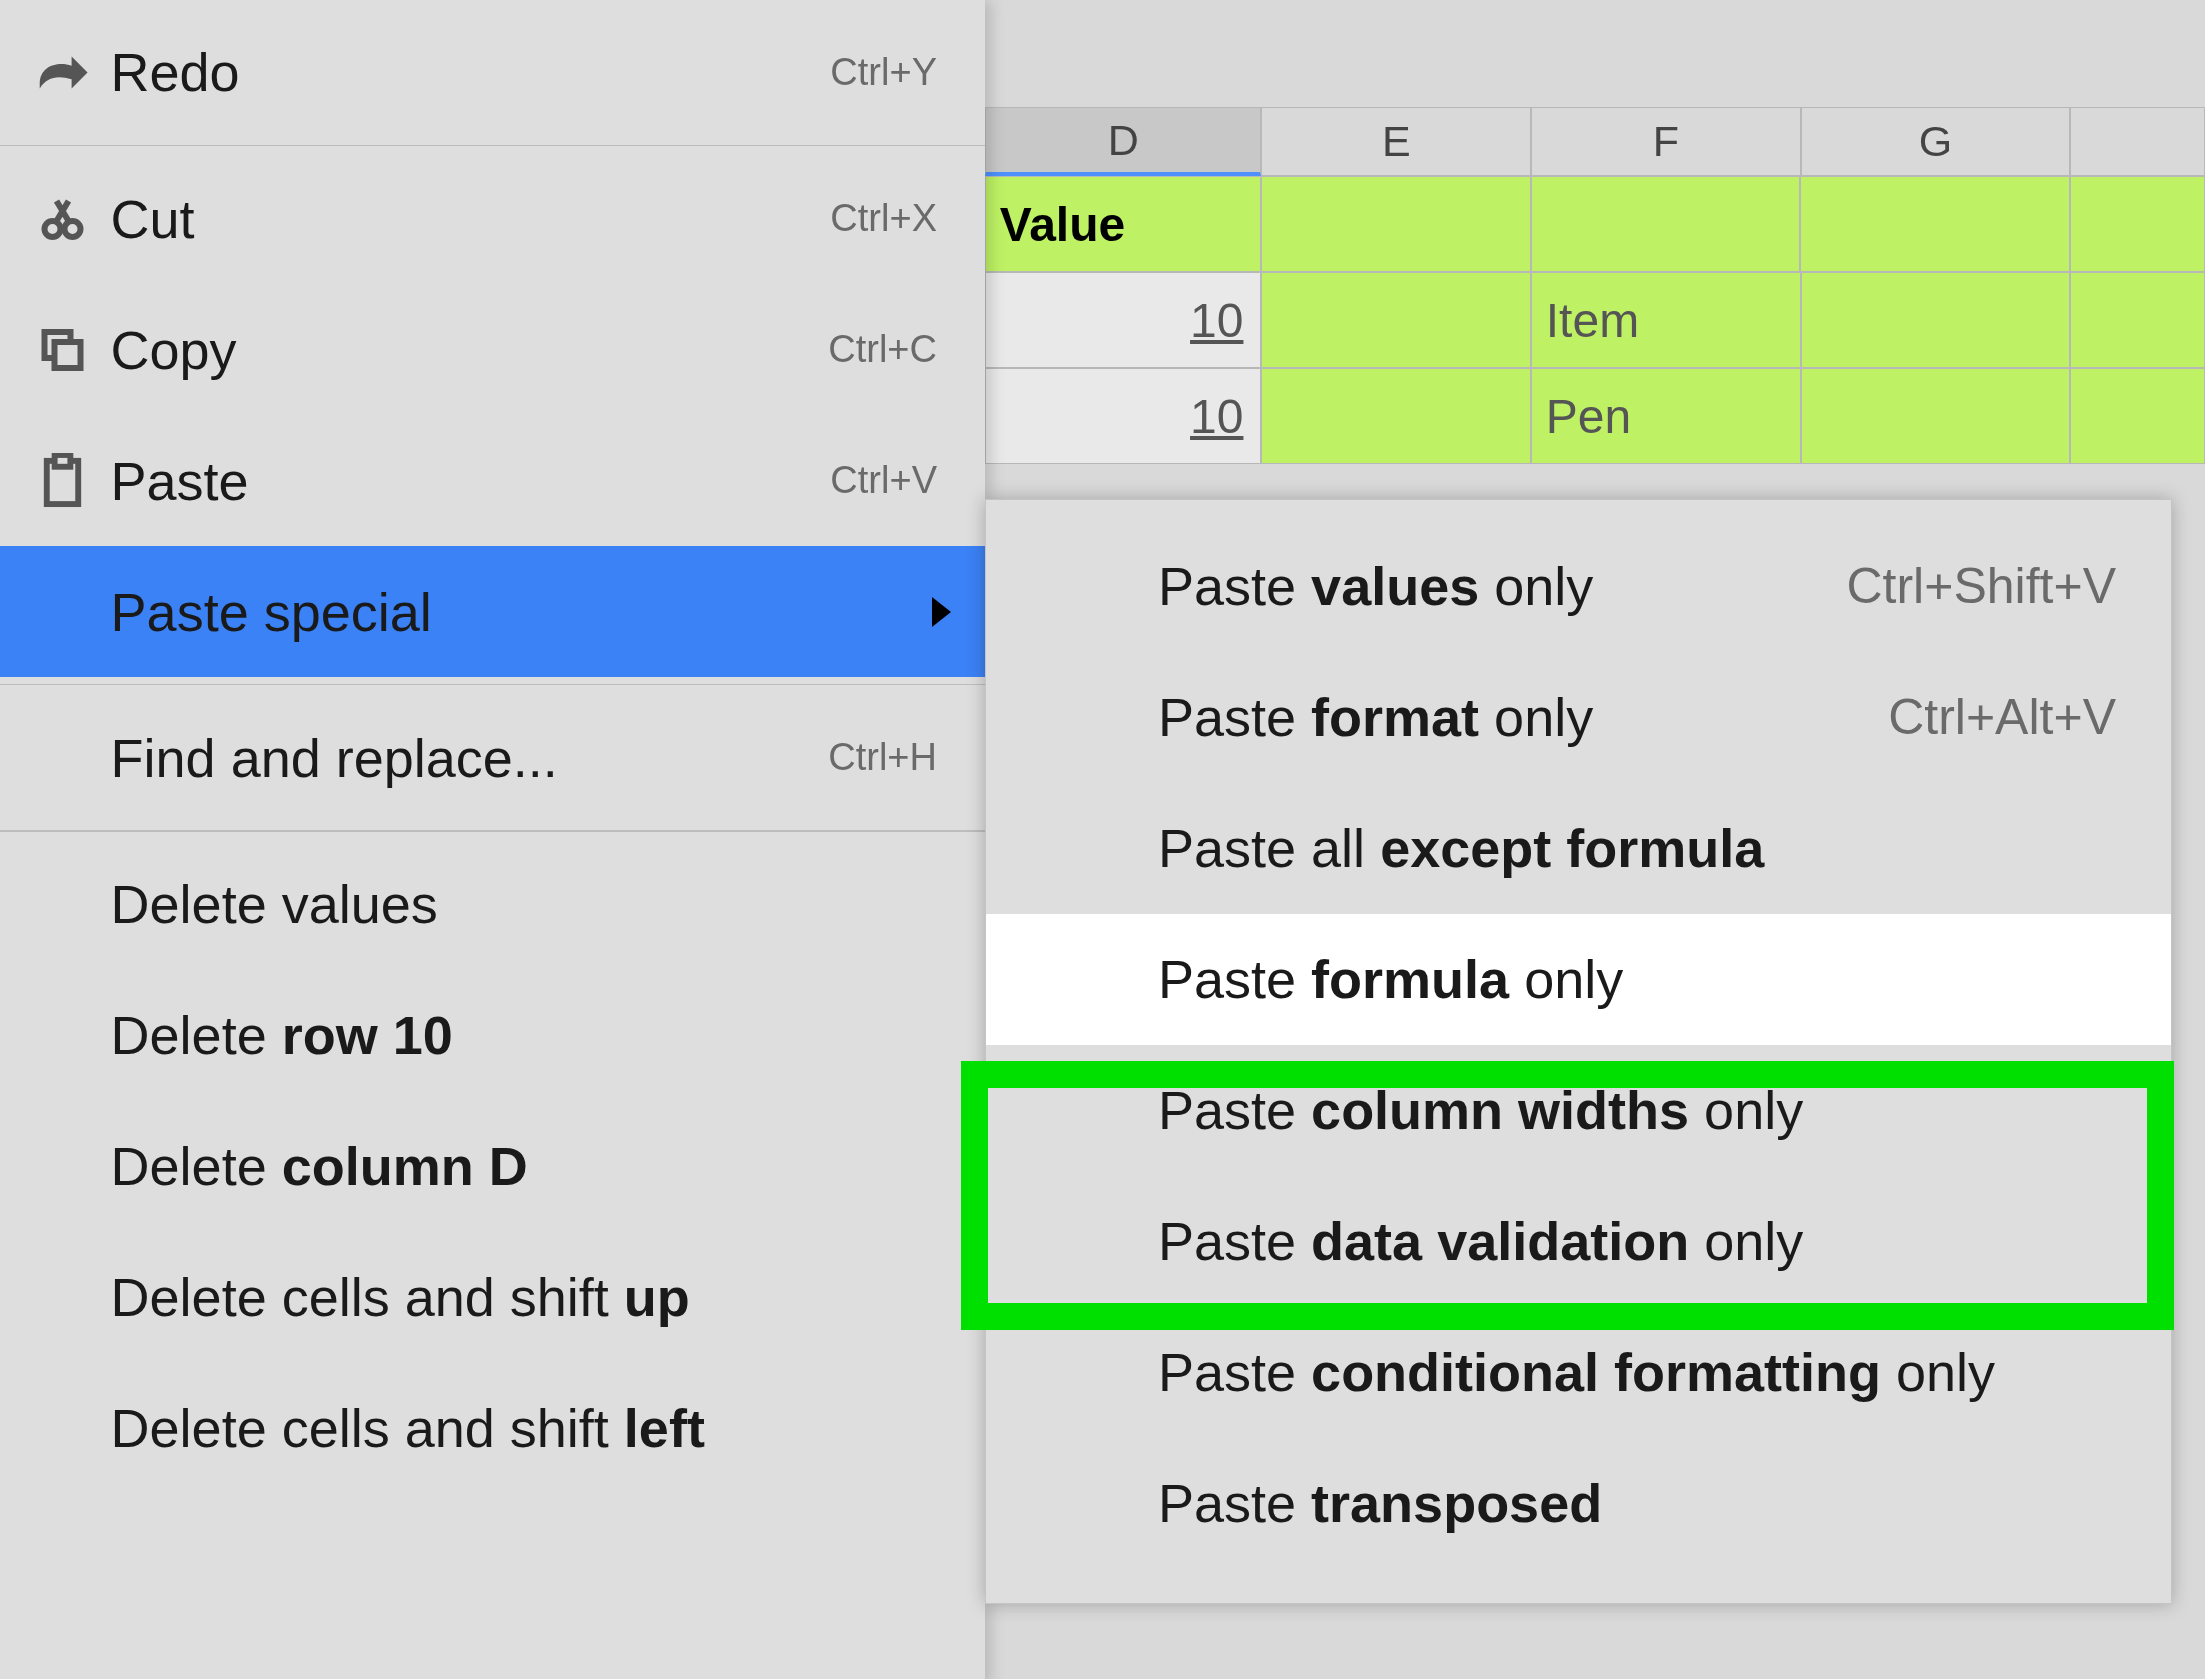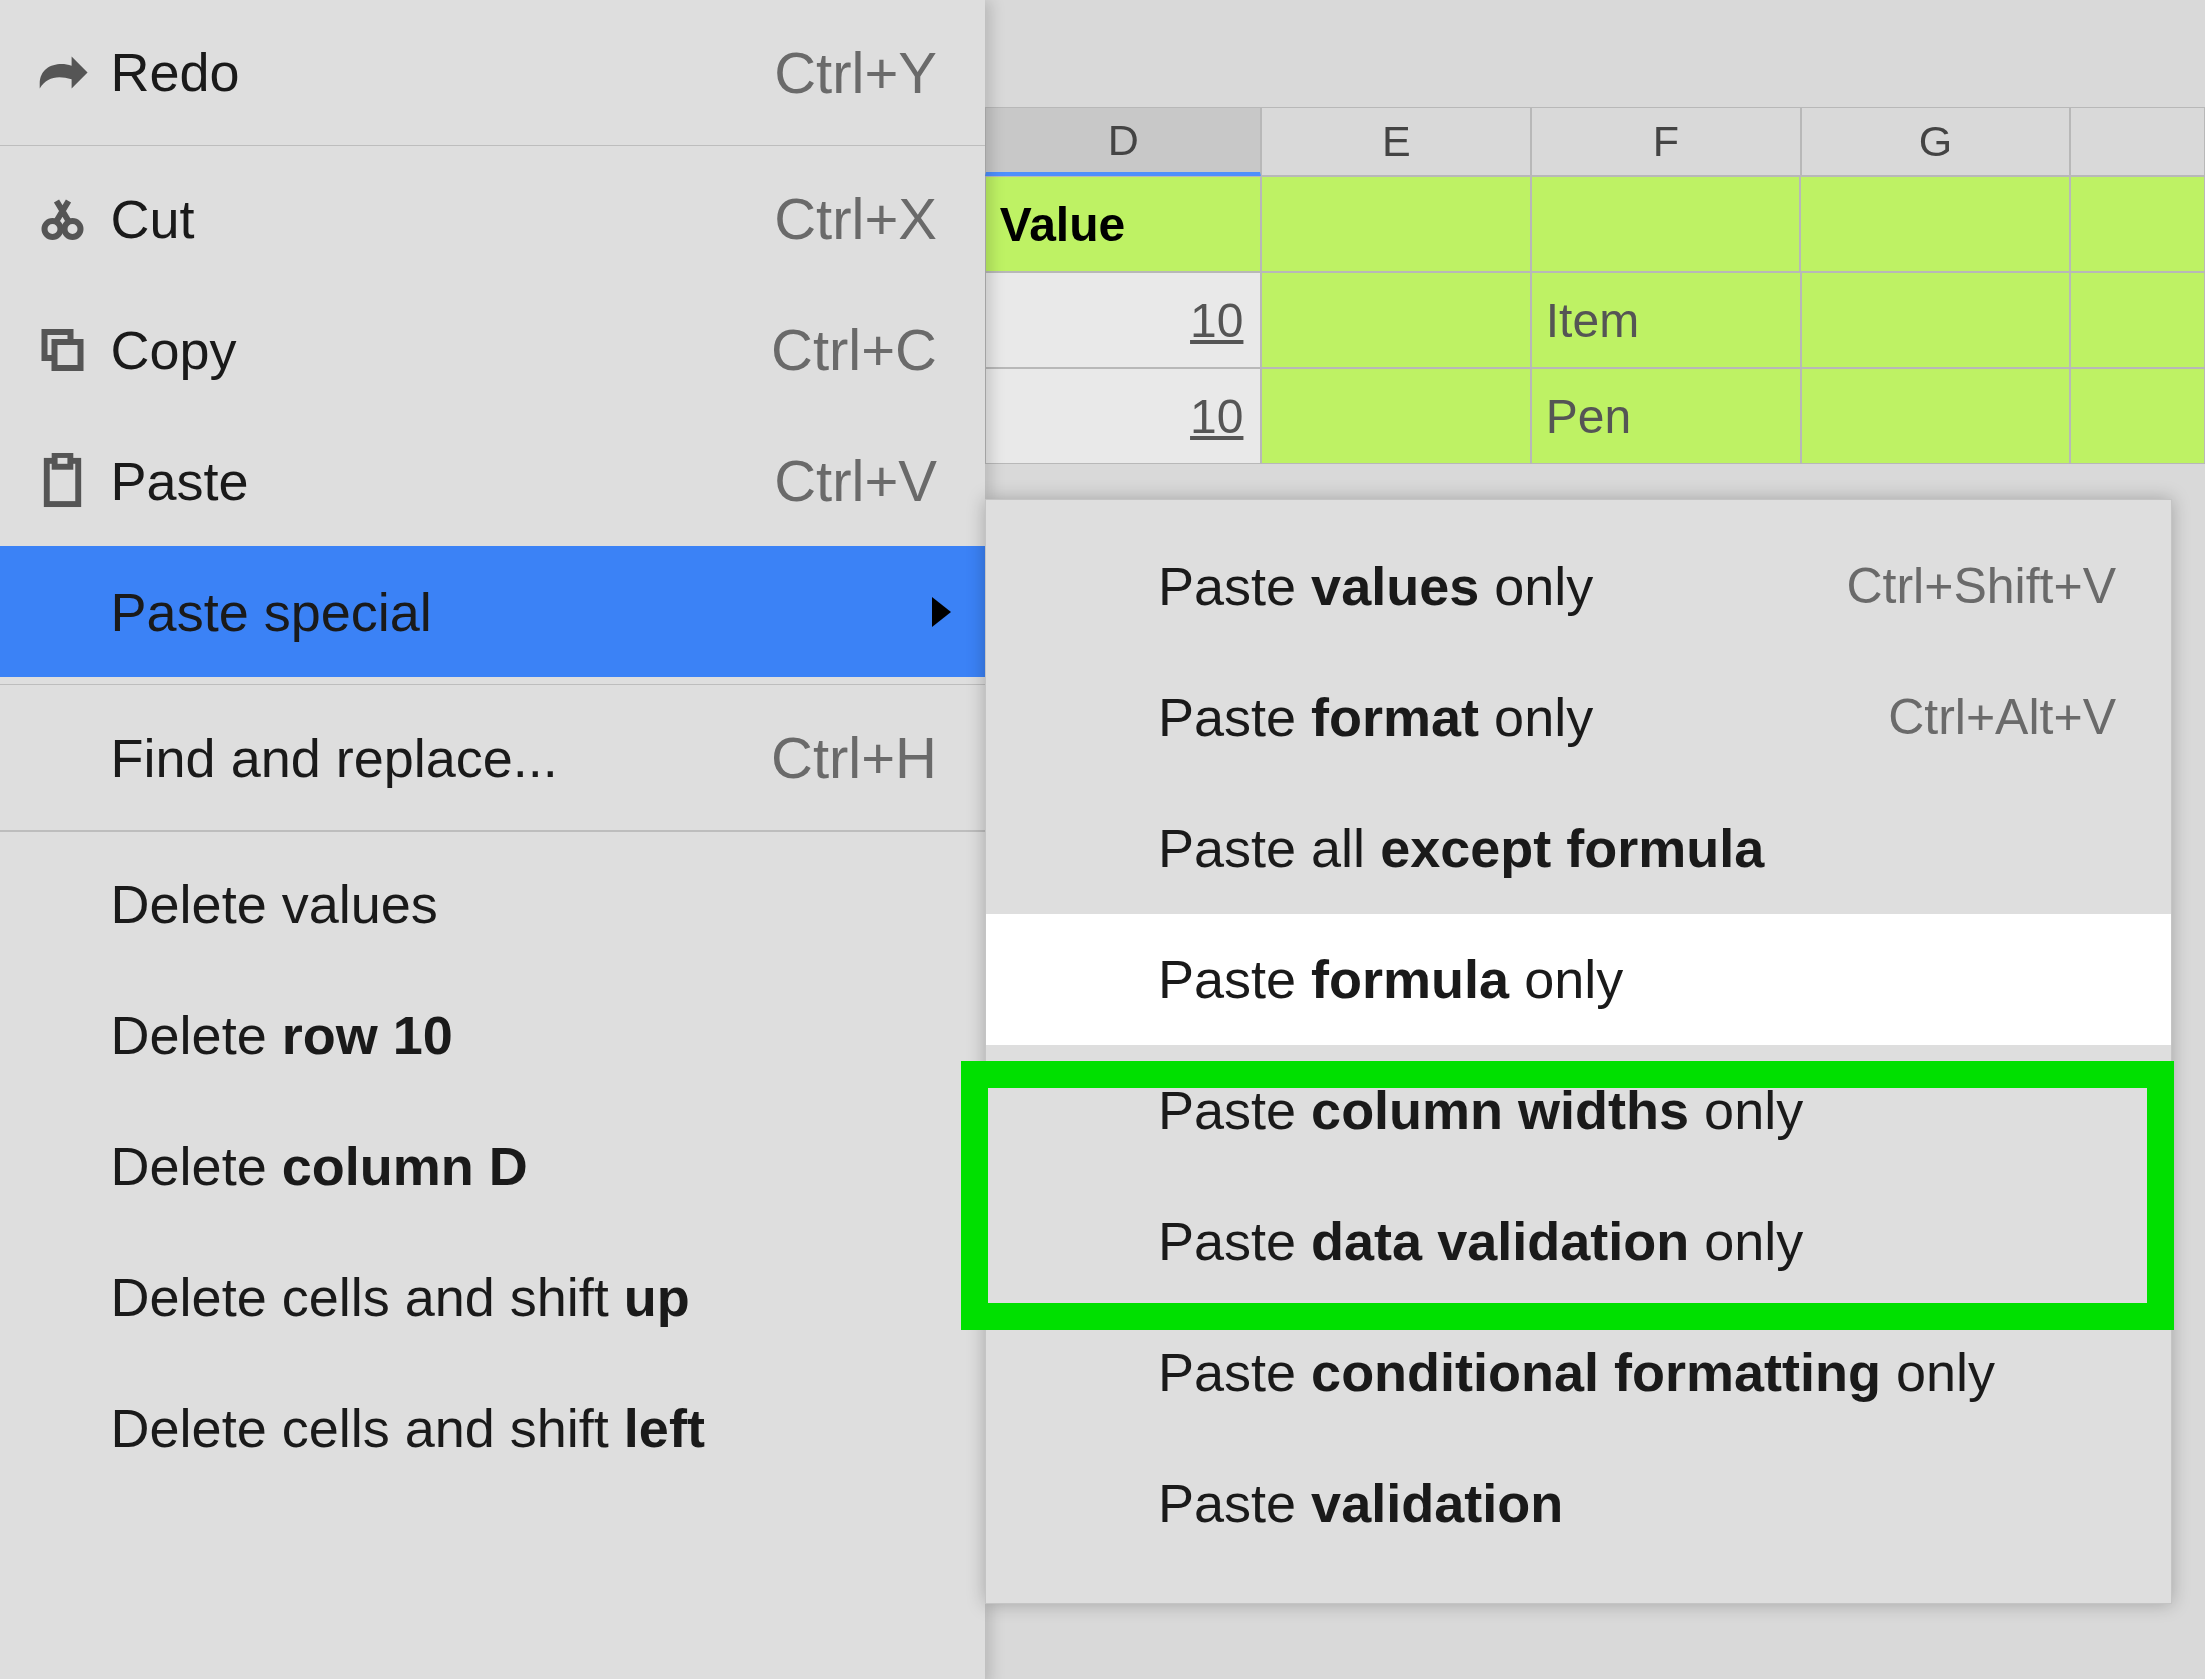--- a/index.html
+++ b/index.html
@@ -64,21 +64,21 @@
     color: #1a1a1a;
     position: relative;
   }
   .menu-item .icon {
     width: 69px;
     display:flex;
     justify-content:center;
     color:#555;
   }
   .menu-item .label { flex:1; padding-left: 13.8px; }
-  .menu-item .shortcut { color:#6a6a6a; font-size:58px; }
+  .menu-item .shortcut { color:#6a6a6a; font-size:38px; }
   .menu-sep { height:1.4px; background:#bdbdbd; margin: 6.9px 0; }
   .menu-item.hover { background:#3b82f6; }
   .menu-item .arrow {
     position:absolute; right:34px;
     width:0; height:0;
     border-top:15px solid transparent;
     border-bottom:15px solid transparent;
     border-left:19.3px solid #000;
   }
   .no-icon .label { padding-left:83px; }
@@ -255,18 +255,18 @@
   <div class="sub-item">
     <span class="lbl">Paste <strong>column widths</strong> only</span>
   </div>
   <div class="sub-item">
     <span class="lbl">Paste <strong>data validation</strong> only</span>
   </div>
   <div class="sub-item">
     <span class="lbl">Paste <strong>conditional formatting</strong> only</span>
   </div>
   <div class="sub-item">
-    <span class="lbl">Paste <strong>validation</strong></span>
+    <span class="lbl">Paste <strong>transposed</strong></span>
   </div>
 </div>
 
 <div class="green-box"></div>
 
 
 </body></html>

